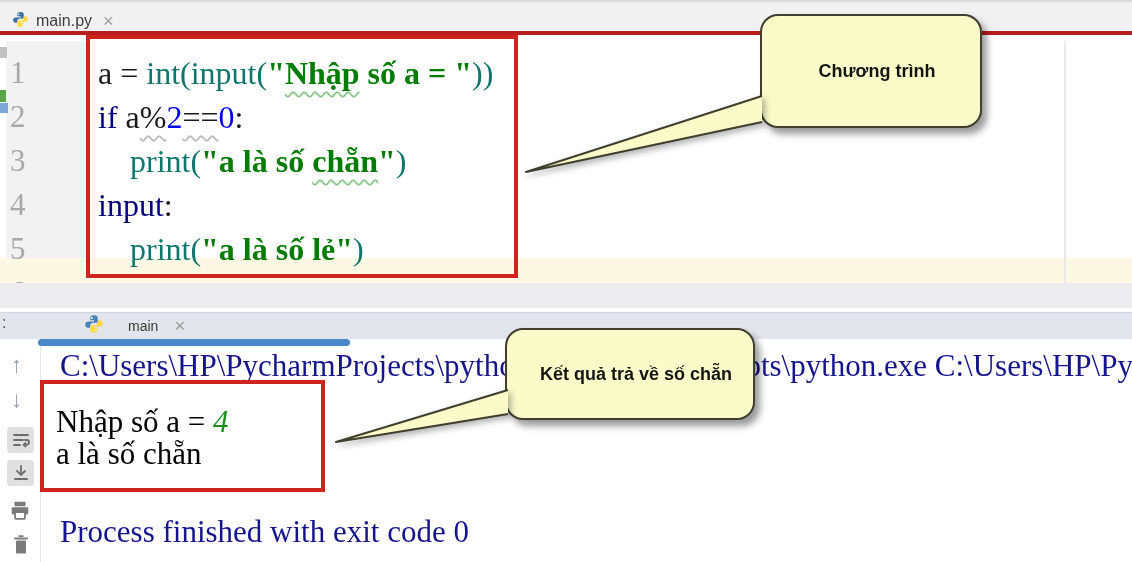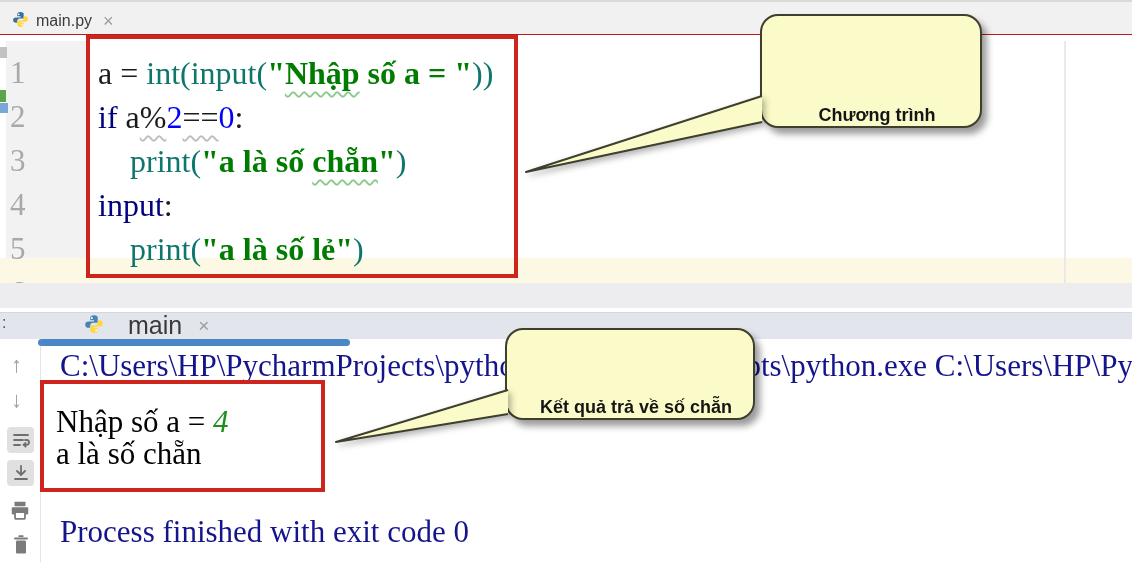--- a/index.html
+++ b/index.html
@@ -1,21 +1,21 @@
 <!DOCTYPE html>
 <html><head>
 <meta charset="utf-8">
 <style>
   html,body{margin:0;padding:0;background:#fff;}
   .screen{position:relative;width:1132px;height:562px;overflow:hidden;background:#fff;
           font-family:"Liberation Sans",sans-serif;}
 
   
   .tabbar{position:absolute;left:0;top:0;width:1132px;height:35px;background:#f1f1f1;
-          border-top:2px solid #d9d9d9;border-bottom:1px solid #b91c1c;box-sizing:border-box;}
+          border-top:2px solid #d9d9d9;border-bottom:4px solid #b91c1c;box-sizing:border-box;}
   .etab{position:absolute;left:12px;top:0;height:38px;display:flex;align-items:center;gap:7px;cursor:pointer;}
   .etab-label{font-size:16px;color:#3c3c3c;}
   .tab-close{font-size:18px;color:#9b9b9b;margin-left:4px;line-height:1;}
   .pyicon{display:inline-block;}
 
   
   .editor{position:absolute;left:0;top:41px;width:1132px;height:242px;background:#fff;overflow:hidden;}
   .gutter{position:absolute;left:6px;top:0;width:80px;height:242px;background:#f2f2f2;}
   .curline{position:absolute;left:0;top:217px;width:1132px;height:25px;background:#fcf8e3;}
   .marginguide{position:absolute;left:1064px;top:0;width:2px;height:242px;background:#e9e9e9;}
@@ -42,42 +42,42 @@
   .redbox-out{left:40px;top:380px;width:285px;height:112px;}
 
   
   .grayband{position:absolute;left:0;top:283px;width:1132px;height:25px;background:#ededf0;}
 
   
   .runheader{position:absolute;left:0;top:312px;width:1132px;height:27px;background:#e3e5ed;
              border-top:1px solid #d4d7df;box-sizing:border-box;}
   .runfrag{position:absolute;left:2px;top:314px;font-size:16px;color:#555;}
   .runtab{position:absolute;left:84px;top:312px;height:27px;display:flex;align-items:center;cursor:pointer;}
-  .runtab-label{font-size:25px;color:#3a3a3a;margin-left:24px;}
+  .runtab-label{font-size:14px;color:#3a3a3a;margin-left:24px;}
   .runtab .tab-close{margin-left:16px;font-size:19px;}
   .tabunderline{position:absolute;left:38px;top:339px;width:312px;height:7px;background:#4a87c6;border-radius:4px;}
 
   
   .console{position:absolute;left:0;top:346px;width:1132px;height:216px;background:#fff;}
   .ctoolbar{position:absolute;left:0;top:346px;width:41px;height:216px;background:#fff;
             border-right:1px solid #e4e4e4;box-sizing:border-box;}
   .cico{position:absolute;color:#9aa0a6;font-size:22px;line-height:20px;cursor:pointer;}
   .icobg{position:absolute;width:27px;height:26px;background:#e0e0e0;border-radius:4px;cursor:pointer;
          display:flex;align-items:center;justify-content:center;}
   .cpath{position:absolute;left:60px;top:344px;height:44px;line-height:44px;white-space:nowrap;
          font-family:"Liberation Serif",serif;font-size:31px;color:#14148c;z-index:2;}
   .cline{position:absolute;font-family:"Liberation Serif",serif;font-size:31px;height:44px;line-height:44px;
          color:#000;white-space:pre;z-index:2;}
   .cin{color:#1e8f1e;font-style:italic;}
   .cexit{position:absolute;left:60px;top:510px;font-family:"Liberation Serif",serif;font-size:31px;
          color:#14148c;height:44px;line-height:44px;z-index:2;}
 
   
   .callout{position:absolute;background:#fbfbc9;border:2px solid #3f3f2e;border-radius:18px;
-           box-shadow:5px 6px 7px rgba(0,0,0,.40);display:flex;align-items:flex-end;justify-content:center;
+           box-shadow:5px 6px 7px rgba(0,0,0,.40);display:flex;align-items:center;justify-content:center;
            font-weight:bold;font-size:18px;color:#151515;z-index:11;box-sizing:border-box;padding-left:12px;}
   .callout-program{left:760px;top:14px;width:222px;height:114px;}
   .callout-result{left:505px;top:328px;width:250px;height:92px;}
   .tail{position:absolute;z-index:12;filter:drop-shadow(3px 3px 3px rgba(0,0,0,.30));}
   .tail-program{left:520px;top:92px;}
   .tail-result{left:330px;top:386px;}
 </style>
 </head>
 <body>
 

